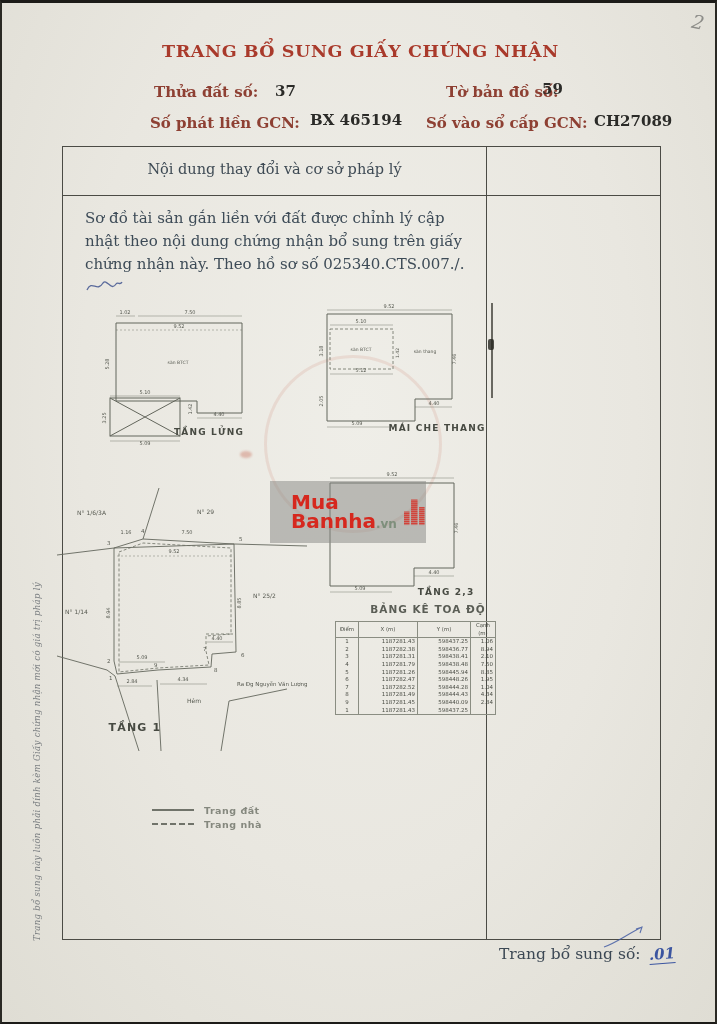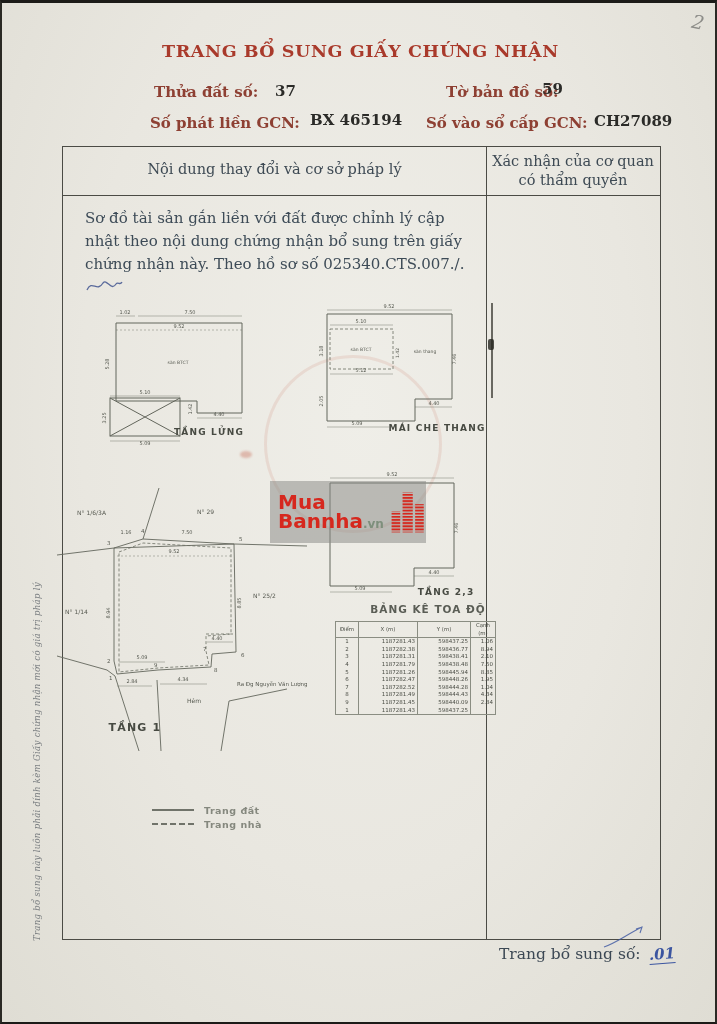--- a/index.html
+++ b/index.html
@@ -19,21 +19,21 @@
   .hd2{left:424px;top:5px;width:172px;text-align:center;font-size:14.5px;color:#3e4a54;line-height:1.3;}
   #para{left:22px;top:60px;width:388px;font-size:15px;line-height:1.52;color:#3d4b57;}
   .scribble{display:inline-block;vertical-align:-4px;}
   .side-note{left:30px;top:938px;width:400px;transform:rotate(-90deg);transform-origin:0 0;
              font-style:italic;font-size:8.5px;color:#7a7e81;letter-spacing:.3px;white-space:nowrap;}
   .footer-label{font-size:15.5px;color:#3c4854;}
   .footer-value{font-size:15px;font-style:italic;font-weight:bold;color:#3b55a0;border-bottom:1.5px solid #3b55a0;
                 display:inline-block;transform:rotate(-4deg);margin-left:8px;}
   
   #wm{left:268px;top:478px;width:156px;height:62px;background:rgba(138,138,134,.52);display:flex;align-items:center;}
-  .wm-txt{font-family:"DejaVu Sans",sans-serif;font-weight:bold;color:#d6281e;font-size:20px;line-height:.95;margin-left:8px;}
+  .wm-txt{font-family:"DejaVu Sans",sans-serif;font-weight:bold;color:#d6281e;font-size:20px;line-height:.95;margin-left:21px;}
   .wm-suffix{font-size:12px;color:#7e8f7c;font-weight:bold;}
   
   #stamp{left:262px;top:352px;width:172px;height:172px;border:3px solid rgba(195,95,70,.13);border-radius:50%;}
   #smudge{left:238px;top:448px;width:12px;height:7px;background:rgba(190,70,45,.30);border-radius:50%;filter:blur(1px);}
   #artifact{left:489px;top:300px;width:2px;height:95px;background:#3d3c36;opacity:.75;}
   #artifact2{left:486px;top:336px;width:6px;height:11px;background:#26251f;border-radius:2px;opacity:.8;}
   
   #legend{left:150px;top:800px;font-family:"DejaVu Sans",sans-serif;font-weight:bold;font-size:9.5px;color:#85887e;letter-spacing:.5px;}
   .leg-row{display:flex;align-items:center;height:14px;}
   .leg-line{width:42px;margin-right:10px;border-top:2px solid #70736a;}
@@ -72,21 +72,20 @@
   <div class="abs fvalue" style="left:540px;top:77px;">59</div>
   <div class="abs flabel" style="left:148px;top:111px;">Số phát liền GCN:</div>
   <div class="abs fvalue" style="left:308px;top:108px;">BX 465194</div>
   <div class="abs flabel" style="left:424px;top:111px;">Số vào sổ cấp GCN:</div>
   <div class="abs fvalue" style="left:592px;top:109px;">CH27089</div>
 
   <div class="abs" id="maintable">
     <div class="abs" id="coldiv"></div>
     <div class="abs" id="headrow">
       <div class="abs hd1">Nội dung thay đổi và cơ sở pháp lý</div>
-      <div class="abs hd2">Xác nhận của cơ quan có thẩm quyền</div>
     </div>
     <div class="abs" id="para"><span>Sơ đồ tài sản gắn liền với đất được chỉnh lý cập nhật theo nội dung chứng nhận bổ sung trên giấy chứng nhận này. Theo hồ sơ số 025340.CTS.007./.</span>
       <svg class="scribble" width="38" height="18" viewBox="0 0 38 18">
         <path d="M2,13 C7,2 12,16 18,6 C22,1 26,15 31,7 C33,4 35,9 37,5" stroke="#5b6b9c" stroke-width="1.3" fill="none"></path>
       </svg>
     </div>
   </div>
 
   <div class="abs" id="stamp"></div>
   <div class="abs" id="smudge"></div>

